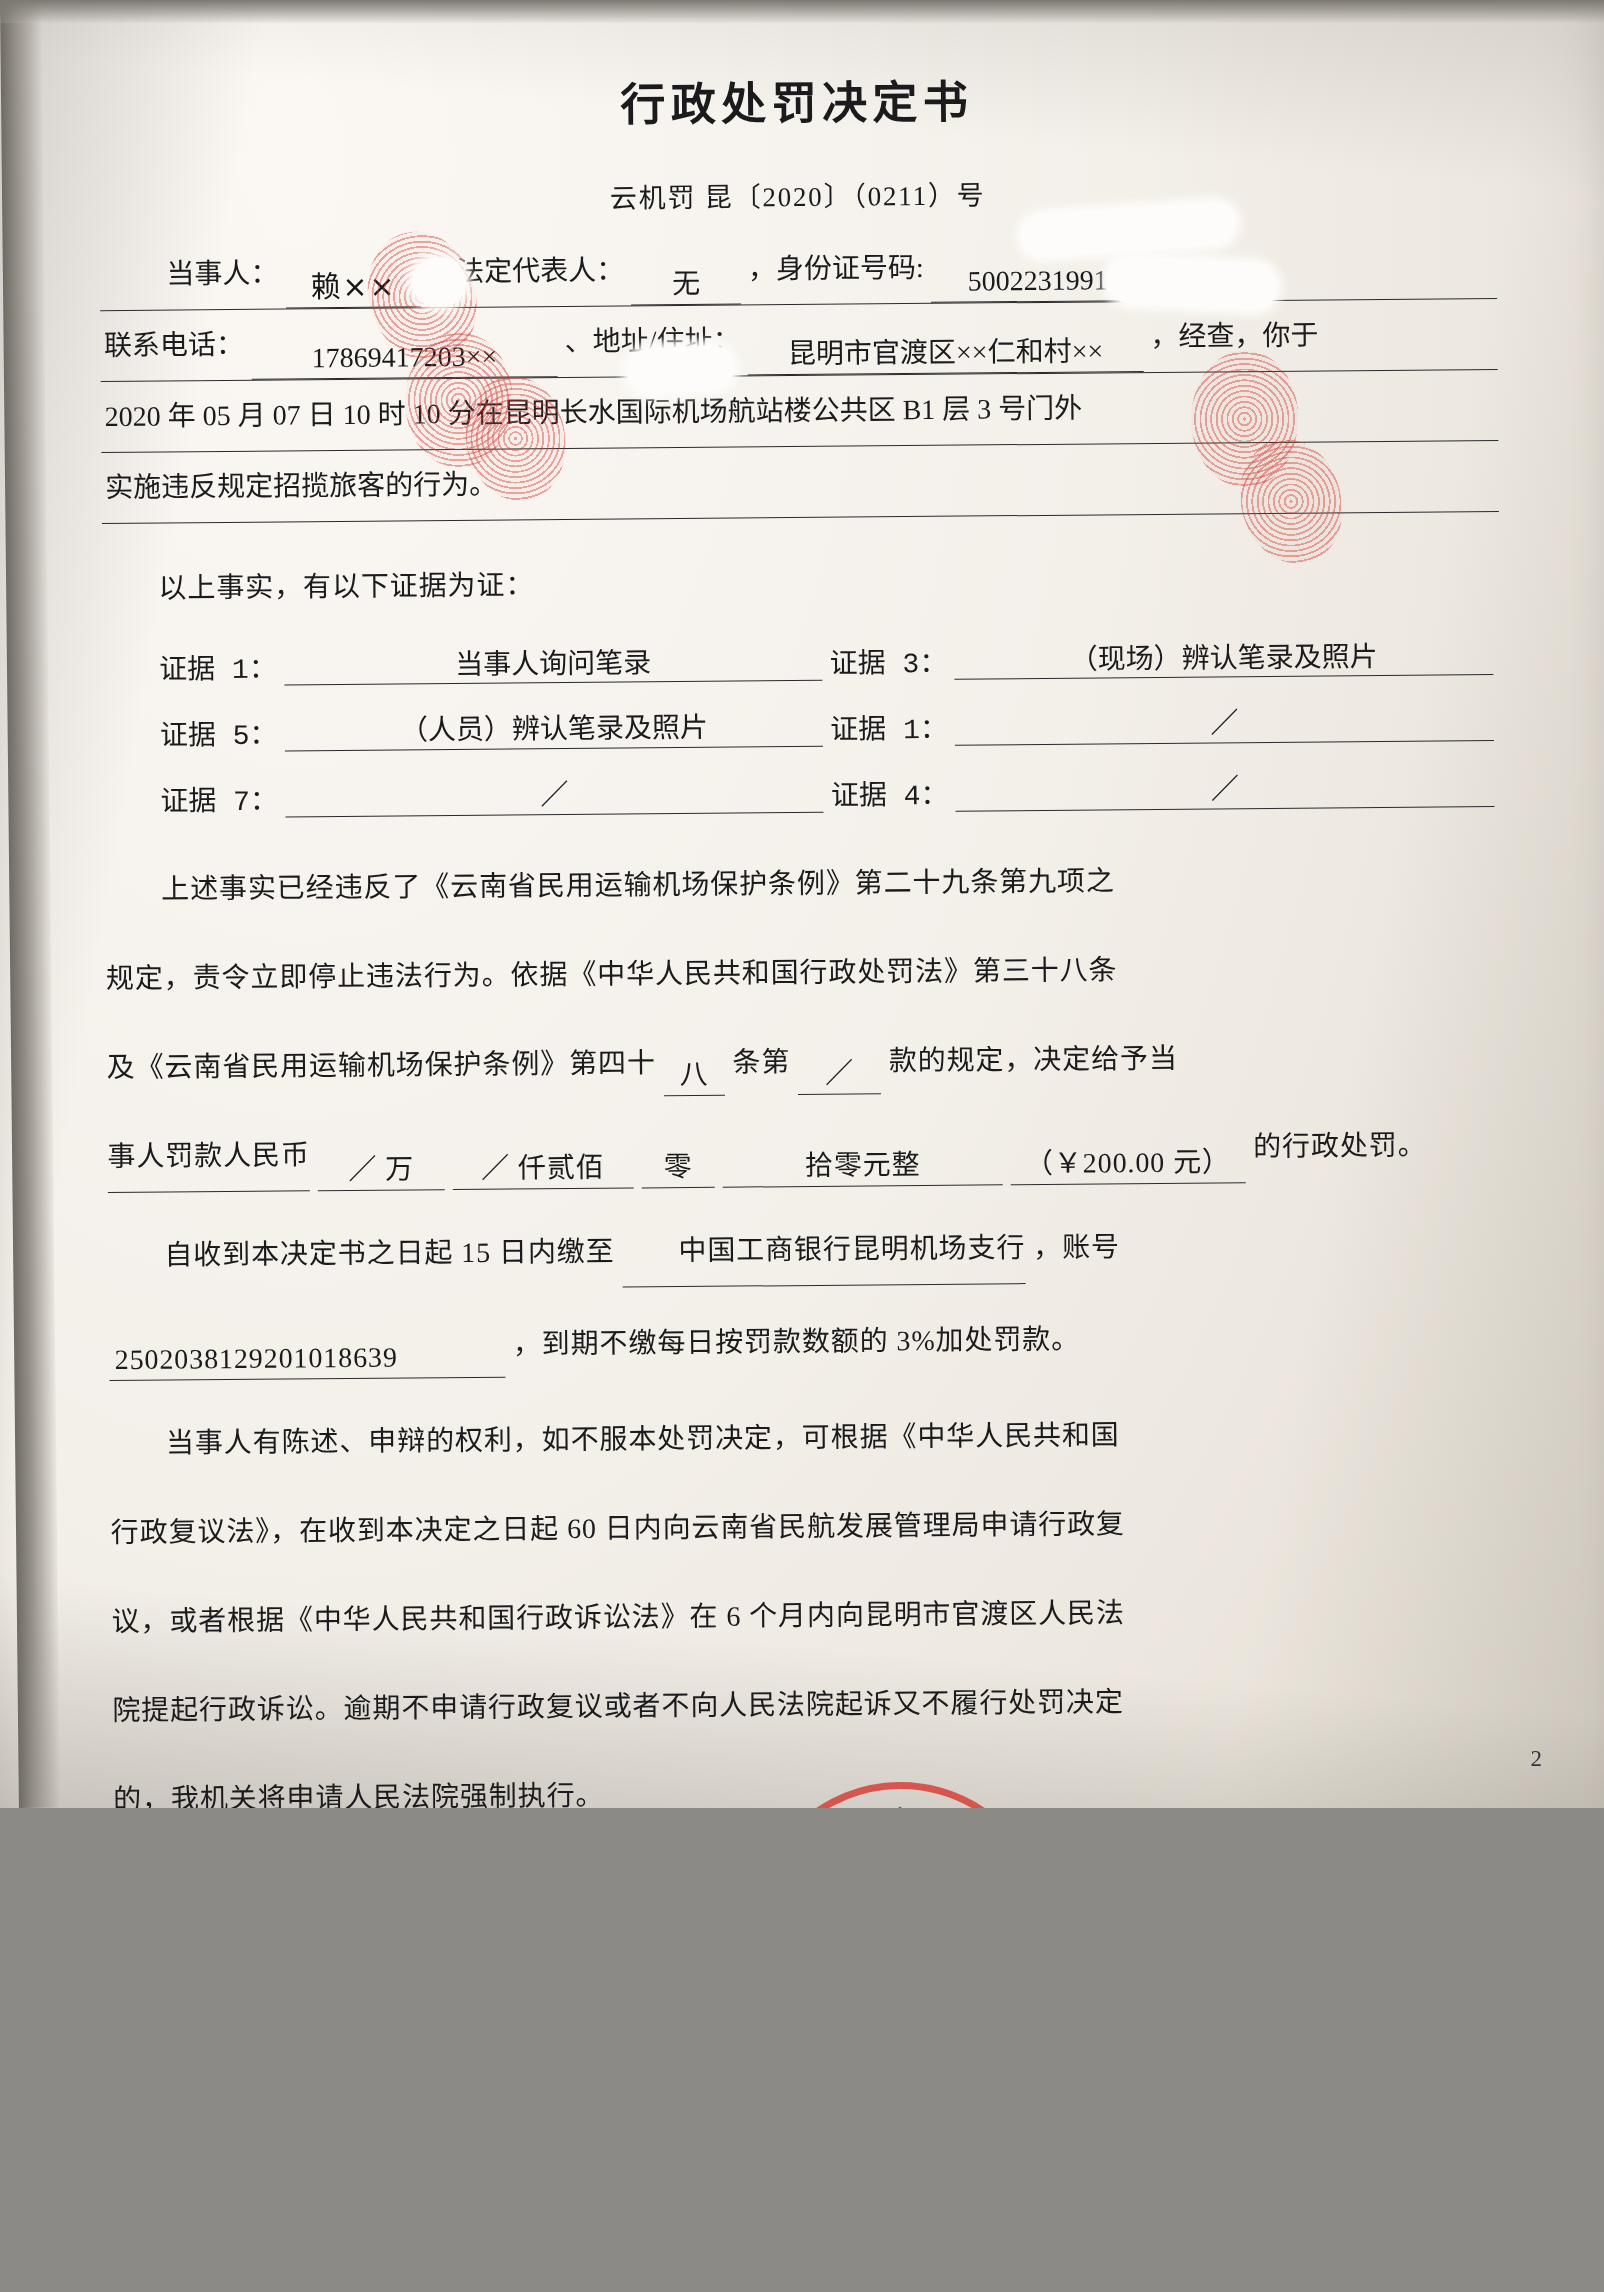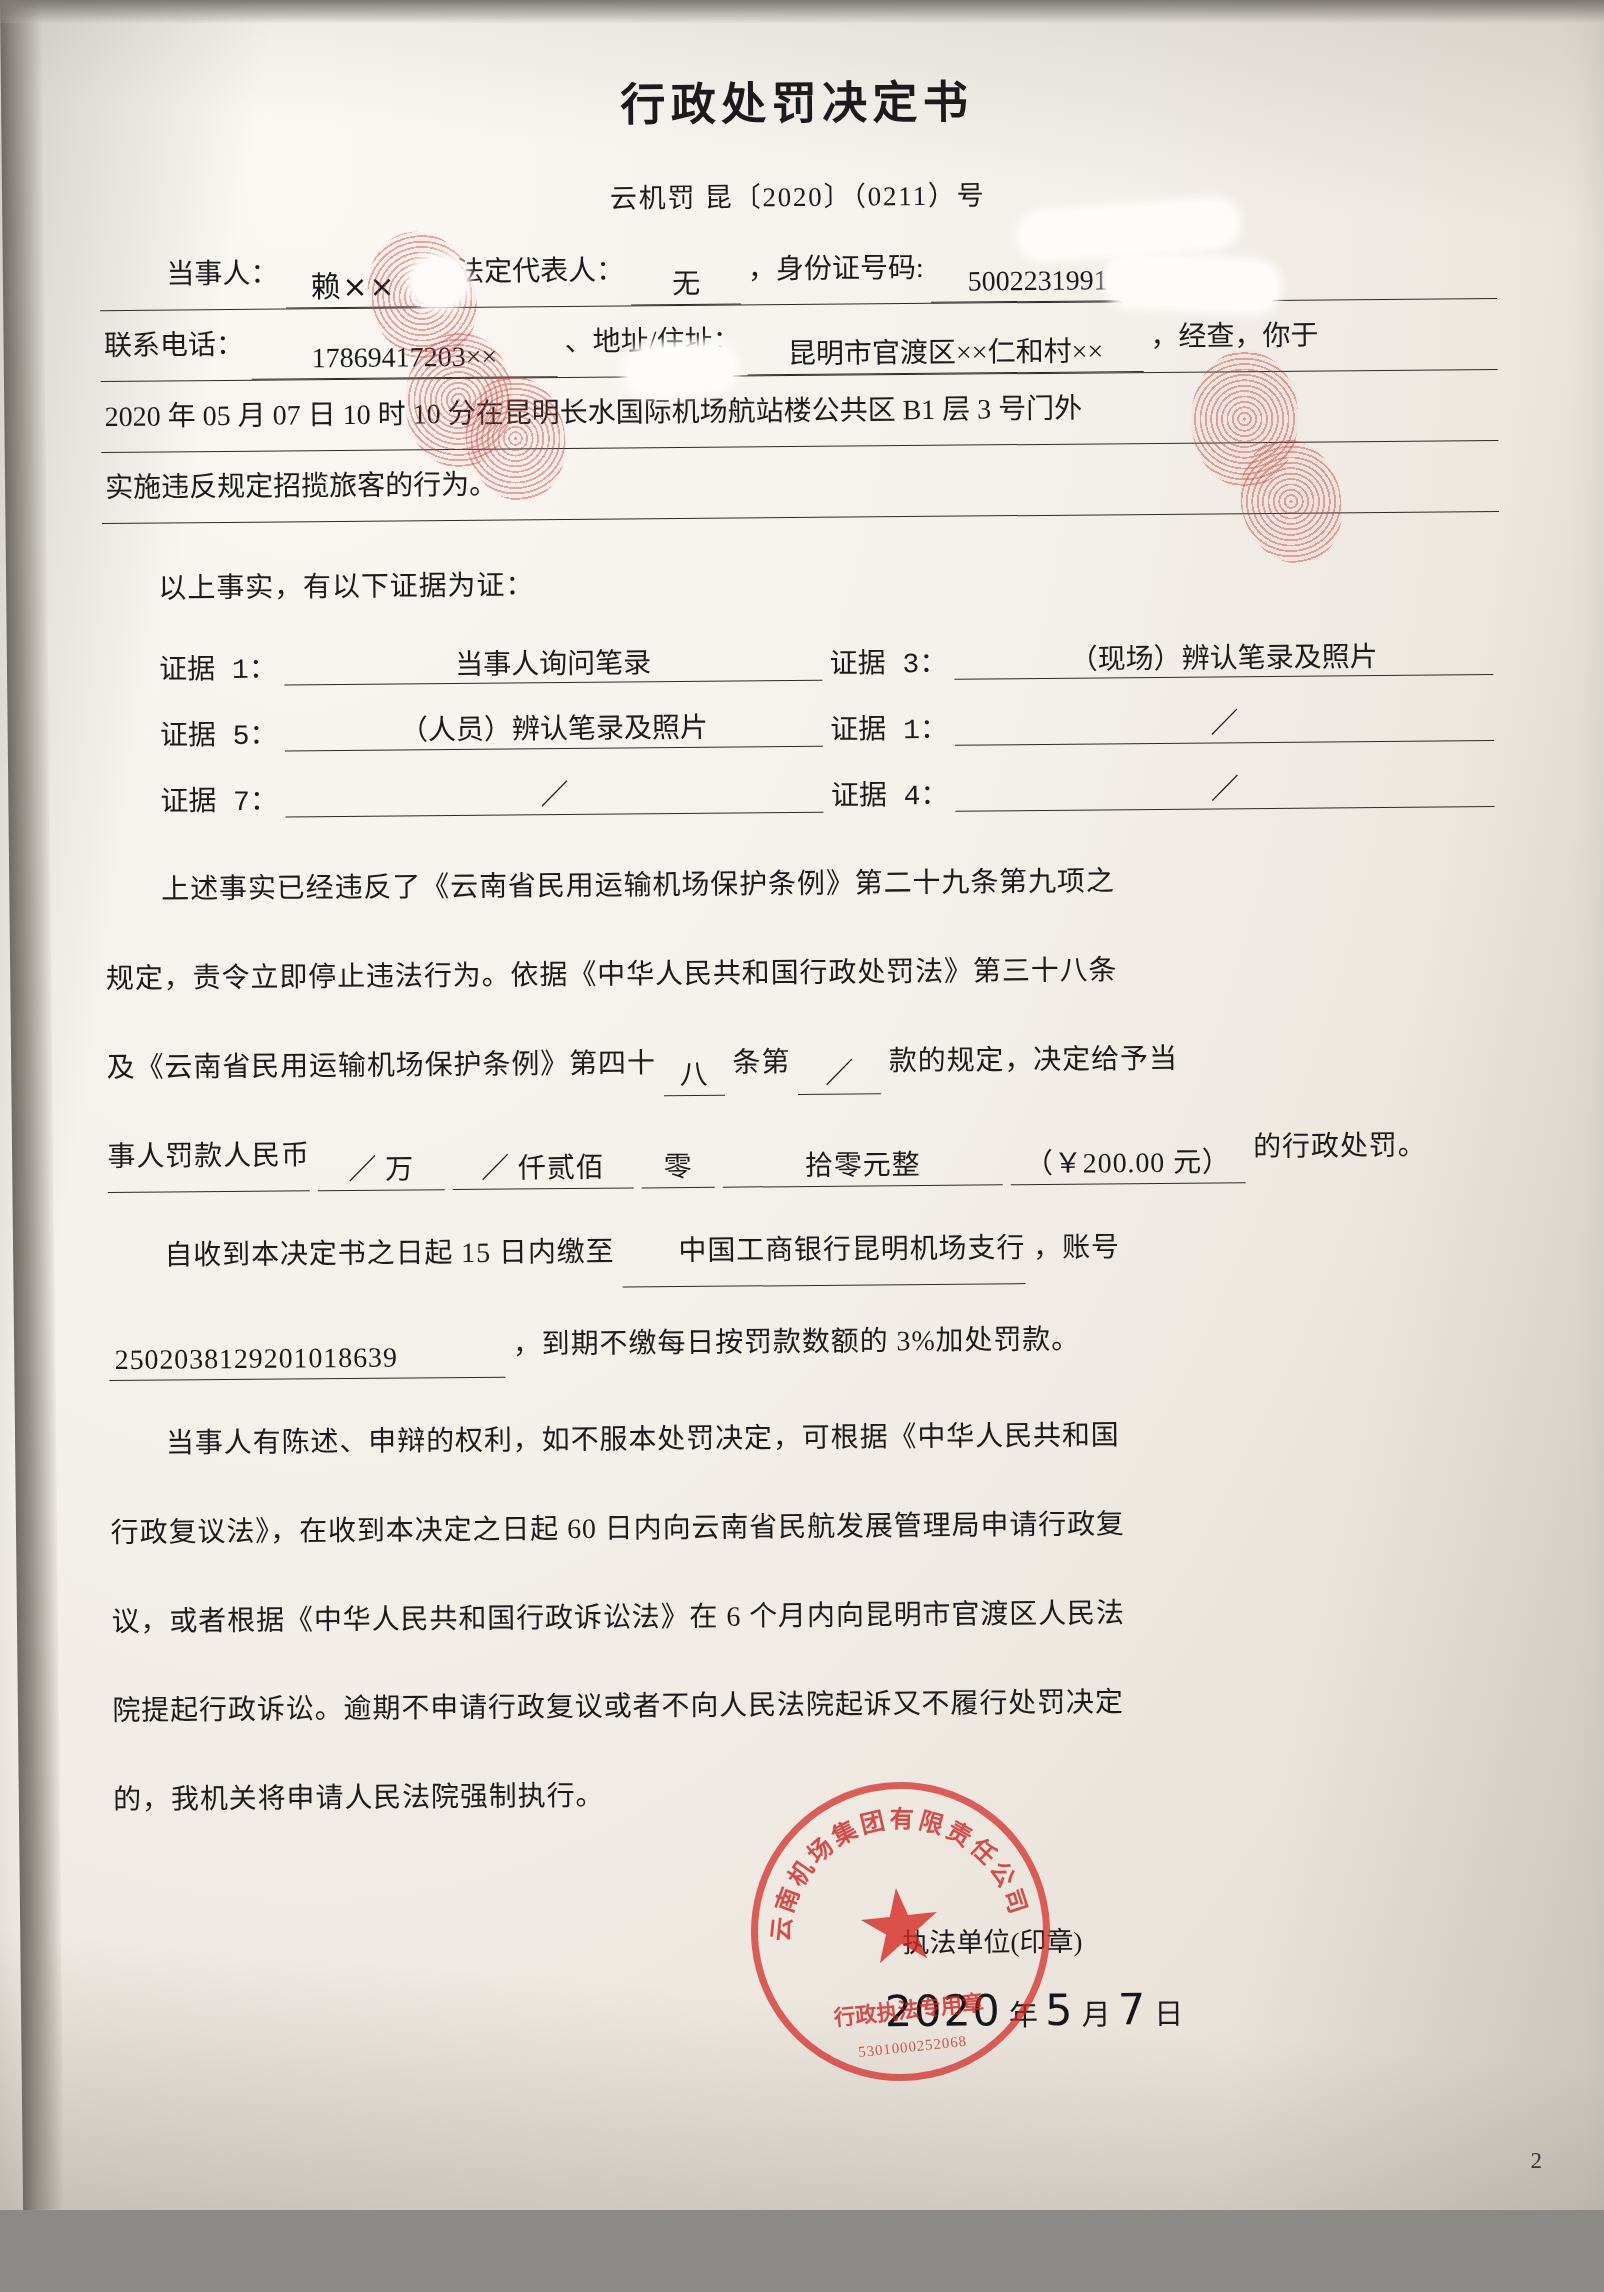--- a/index.html
+++ b/index.html
@@ -4,21 +4,21 @@
 <title>行政处罚决定书</title>
 <style>
   html, body {
     margin: 0;
     padding: 0;
     background: #8c8a86;
   }
   .page {
     position: relative;
     width: 1605px;
-    height: 2210px;
+    height: 1808px;
     overflow: hidden;
     background: #ded9d2;
     font-family: "Liberation Serif", "DejaVu Serif", serif;
   }
   
   .paper {
     position: absolute;
     left: -27px;
     top: -36px;
     width: 1657px;

